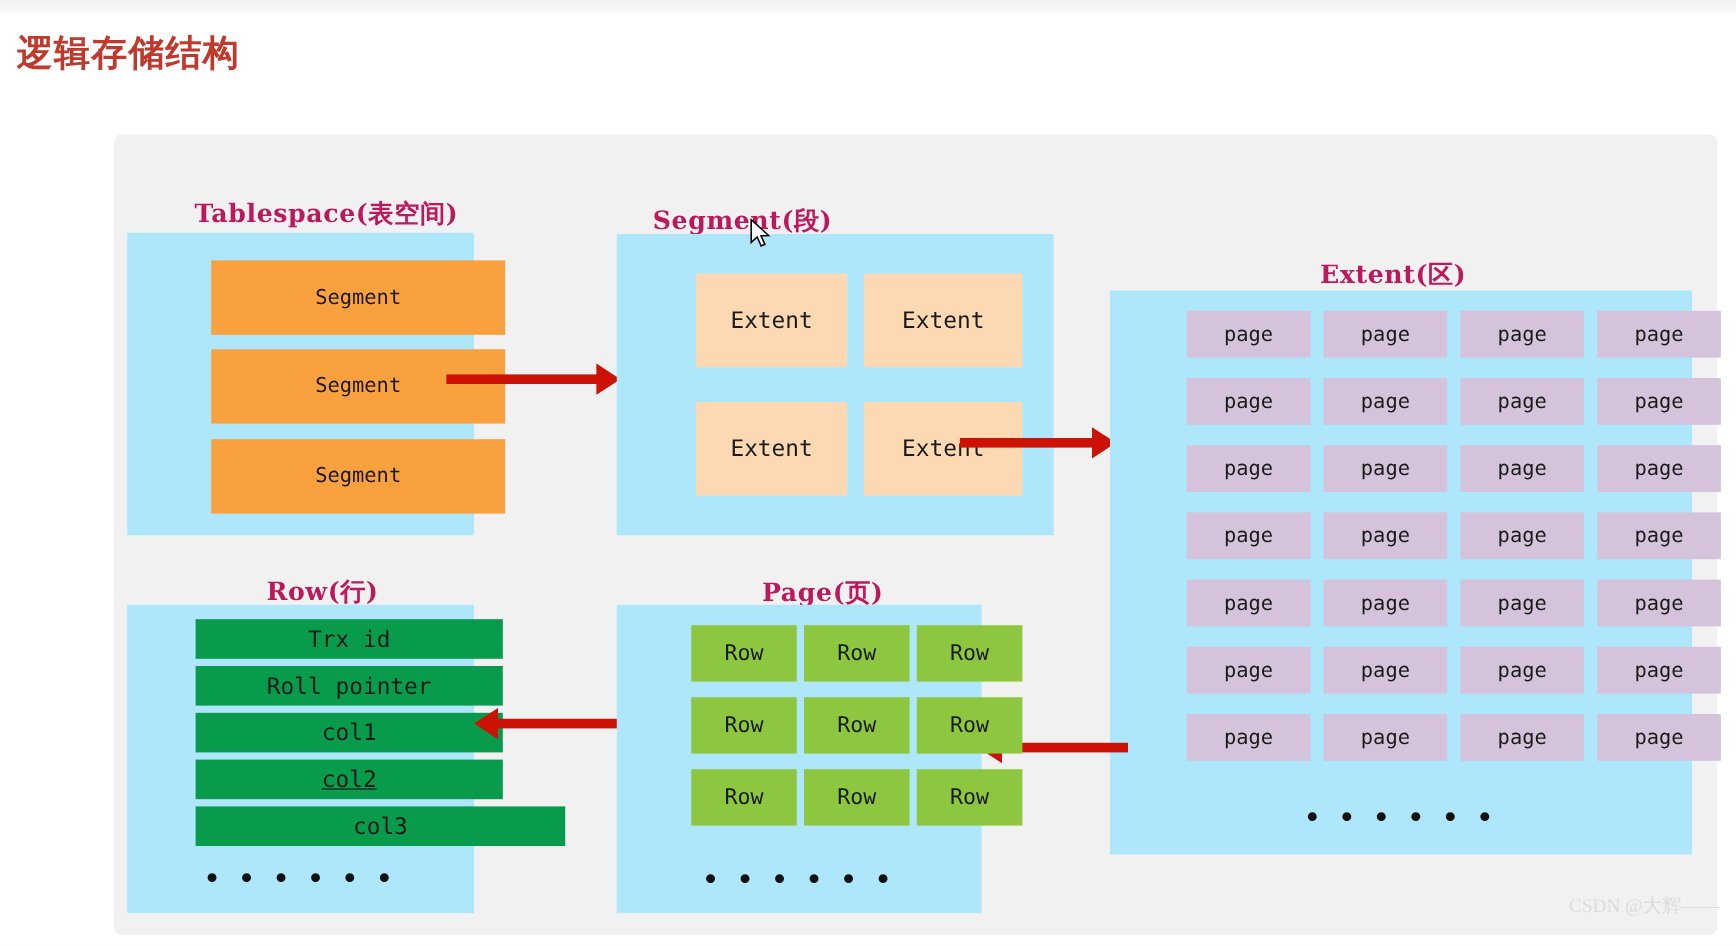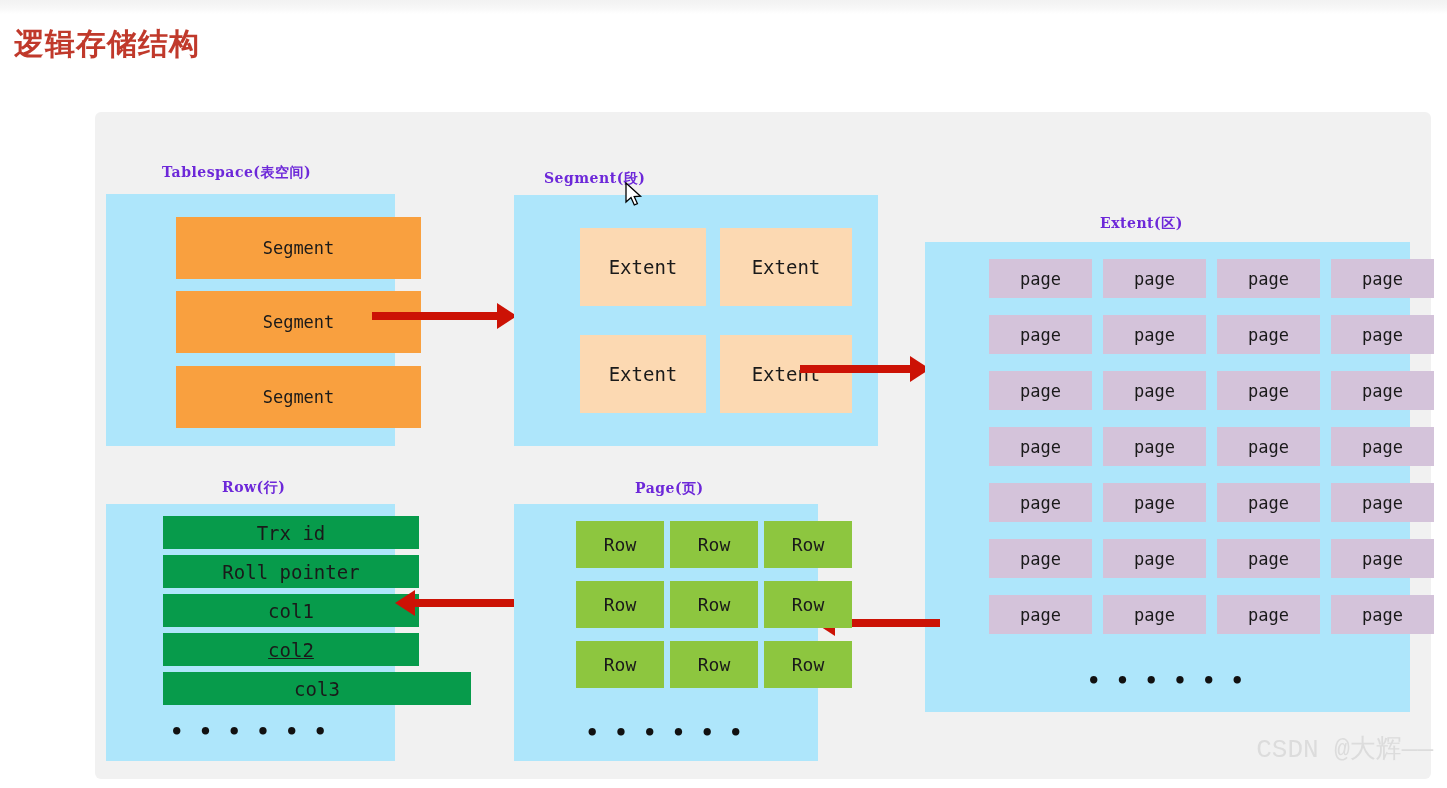--- a/index.html
+++ b/index.html
@@ -40,22 +40,22 @@
     left: 95px; top: 112px;
     width: 1336px; height: 667px;
     background: #f1f1f1;
     border-radius: 6px;
   }
   
   .grp-label {
     position: absolute;
     font-family: "DejaVu Serif", "Liberation Serif", serif;
     font-weight: 700;
-    font-size: 14px;
-    color: #6d28d9;
+    font-size: 21px;
+    color: #be185d;
     white-space: nowrap;
     letter-spacing: 0.5px;
   }
   .blue-box {
     position: absolute;
     background: #aee6fb;
   }
   
   .cell {
     position: absolute;
@@ -105,22 +105,22 @@
   .arrow.left .head {
     left: 0;
     transform: translateY(-50%);
     border-top: 13px solid transparent;
     border-bottom: 13px solid transparent;
     border-right: 20px solid #cc1205;
   }
   .watermark {
     position: absolute;
     right: 14px; bottom: 22px;
-    font-family: Liberation Mono, monospace;
-    font-size: 26px;
+    font-family: Liberation Serif, serif;
+    font-size: 16px;
     color: #dcdcdc;
     white-space: nowrap;
     user-select: none;
   }
   .cursor { position: absolute; left: 625px; top: 182px; width: 18px; height: 26px; }
 </style>
 </head>
 <body>
 
 <div id="page">

